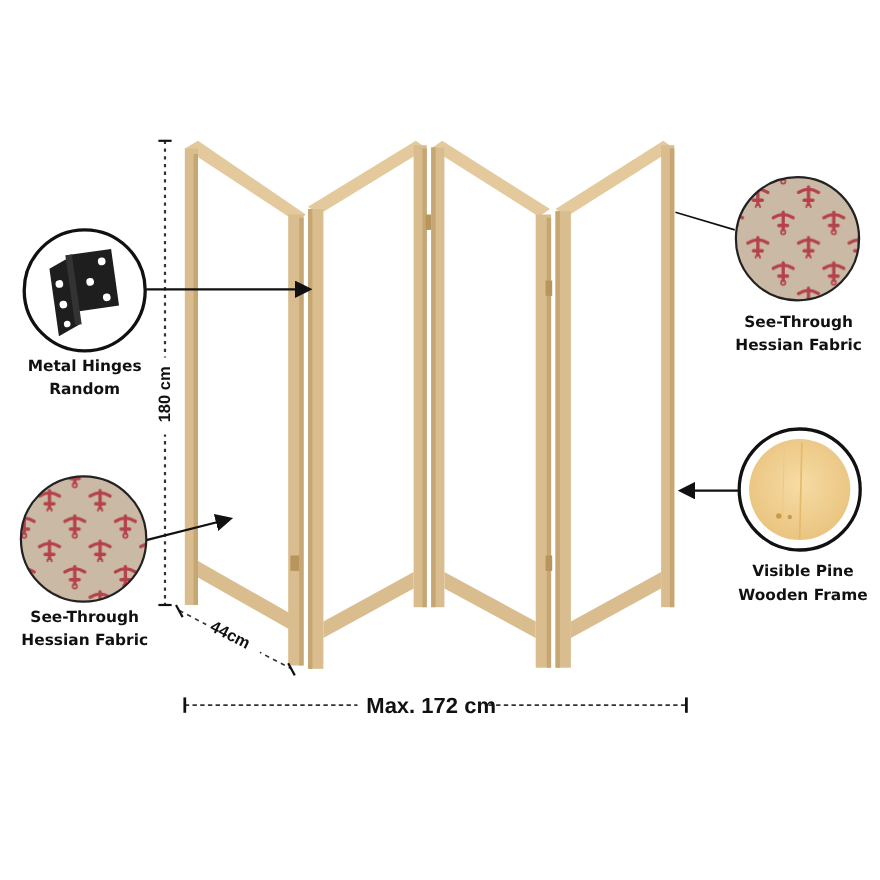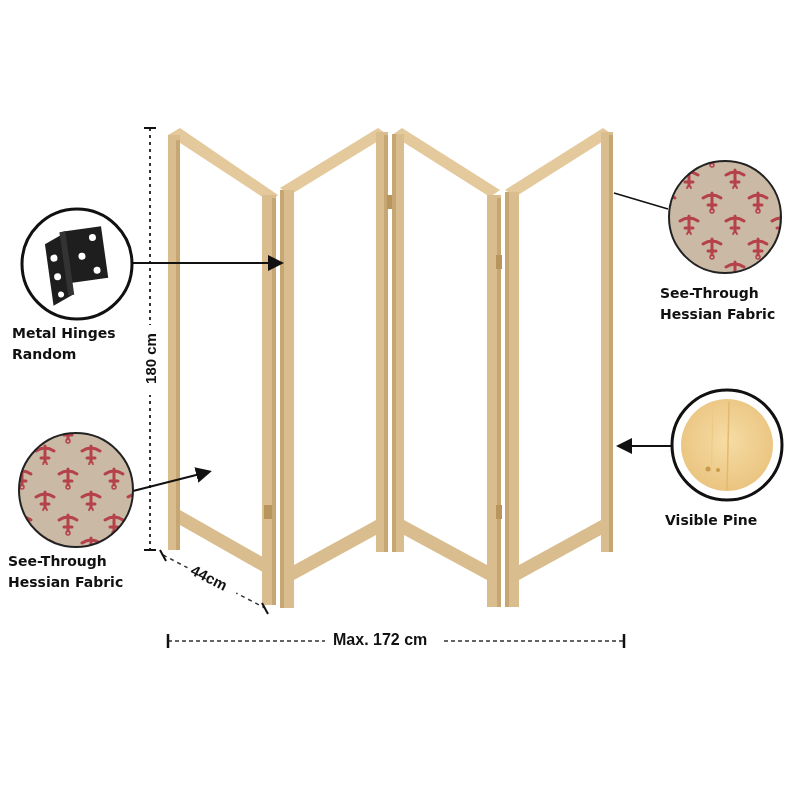--- a/index.html
+++ b/index.html
@@ -1,18 +1,18 @@
 <!DOCTYPE html>
 <html><head>
 <meta charset="utf-8">
 <style>
   html,body{margin:0;padding:0;background:#ffffff;}
   body{width:800px;height:800px;position:relative;overflow:hidden;font-family:"Liberation Sans",sans-serif;}
   #stage{position:absolute;left:0;top:0;width:800px;height:800px;}
-  .label{position:absolute;font-family:"DejaVu Sans",sans-serif;font-weight:bold;font-size:14px;line-height:21px;color:#111;white-space:nowrap;}
+  .label{position:absolute;font-family:"DejaVu Sans",sans-serif;font-weight:bold;font-size:14px;line-height:21px;color:#111;text-align:center;white-space:nowrap;}
   .dimlabel{position:absolute;font-family:"Liberation Sans",sans-serif;font-weight:bold;color:#111;white-space:nowrap;}
 </style>
 </head>
 <body>
 
 <div id="stage">
 <svg width="800" height="800" viewBox="0 0 800 800" xmlns="http://www.w3.org/2000/svg">
   <defs>
     <pattern id="anchors" x="0" y="0" width="46" height="46" patternUnits="userSpaceOnUse" patternTransform="translate(10,5)">
       <rect width="46" height="46" fill="#c9b9a5"></rect>
@@ -129,31 +129,32 @@
     <line x1="729" y1="402" x2="727" y2="490" stroke="#e4b96c" stroke-width="1.5"></line>
     <line x1="713" y1="404" x2="711" y2="486" stroke="#edc985" stroke-width="1"></line>
     <circle cx="708" cy="469" r="2.5" fill="#c99a4c"></circle>
     <circle cx="718" cy="470" r="2" fill="#c99a4c"></circle>
   </g>
 </svg>
 
 
 <div class="dimlabel" style="left:115px;top:350px;font-size:15px;transform:rotate(-90deg);transform-origin:center;width:70px;text-align:center;">180 cm</div>
 <div class="dimlabel" style="left:190px;top:569px;font-size:15px;transform:rotate(27deg);">44cm</div>
-<div class="dimlabel" style="left:333px;top:631px;font-size:16px;">Max. 172 cm</div>
+<div class="dimlabel" style="left:333px;top:631px;font-size:20px;">Max. 172 cm</div>
 
 
 <div class="label" style="left:12px;top:323px;width:130px;">
   <div>Metal Hinges</div>
   <div>Random</div>
 </div>
 <div class="label" style="left:8px;top:551px;width:138px;">
   <div>See-Through</div>
   <div>Hessian Fabric</div>
 </div>
 <div class="label" style="left:660px;top:283px;width:132px;">
   <div>See-Through</div>
   <div>Hessian Fabric</div>
 </div>
 <div class="label" style="left:665px;top:510px;width:130px;">
   <div>Visible Pine</div>
+  <div>Wooden Frame</div>
 </div>
 </div>
 
 </body></html>

